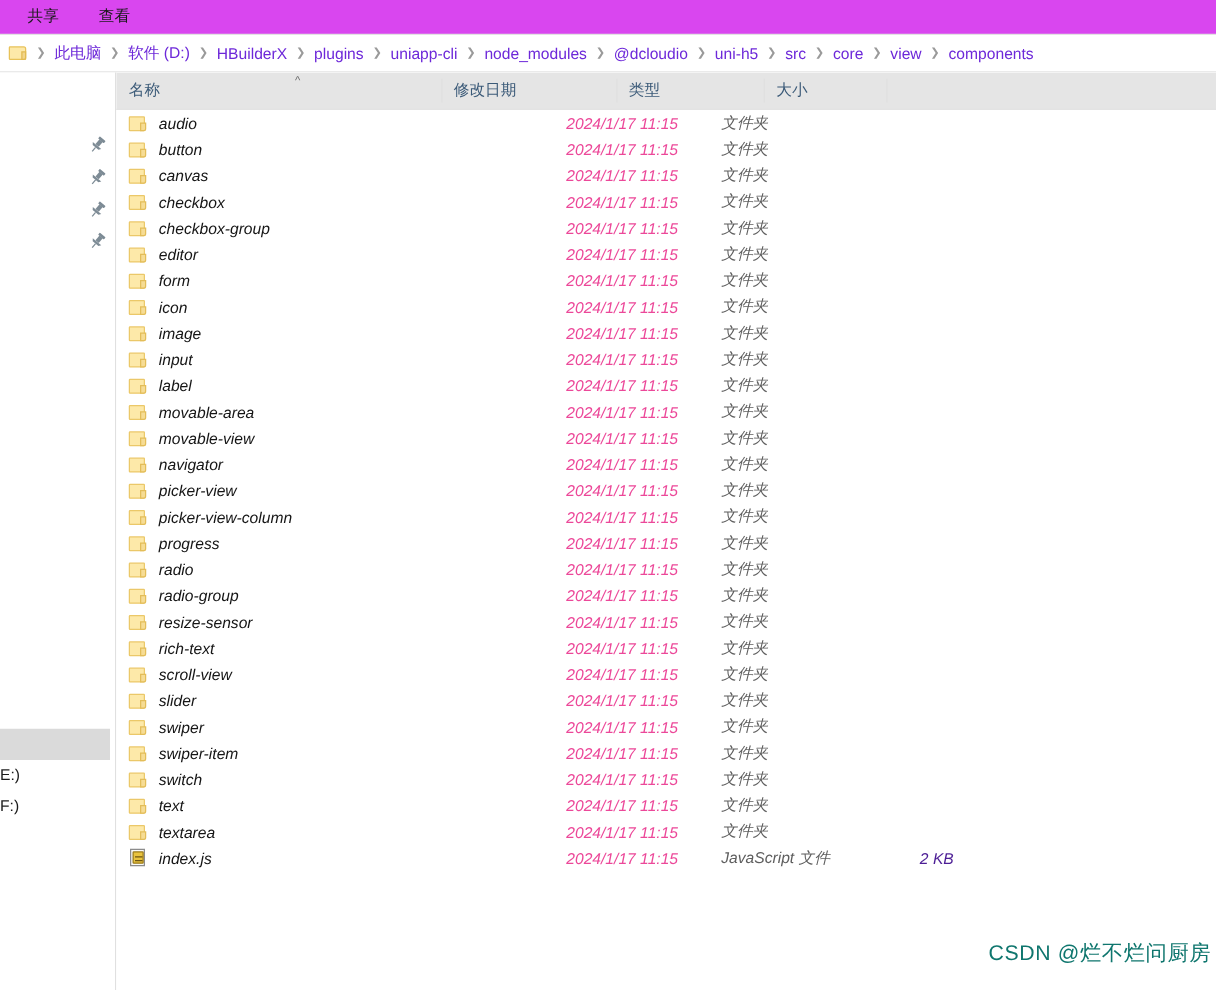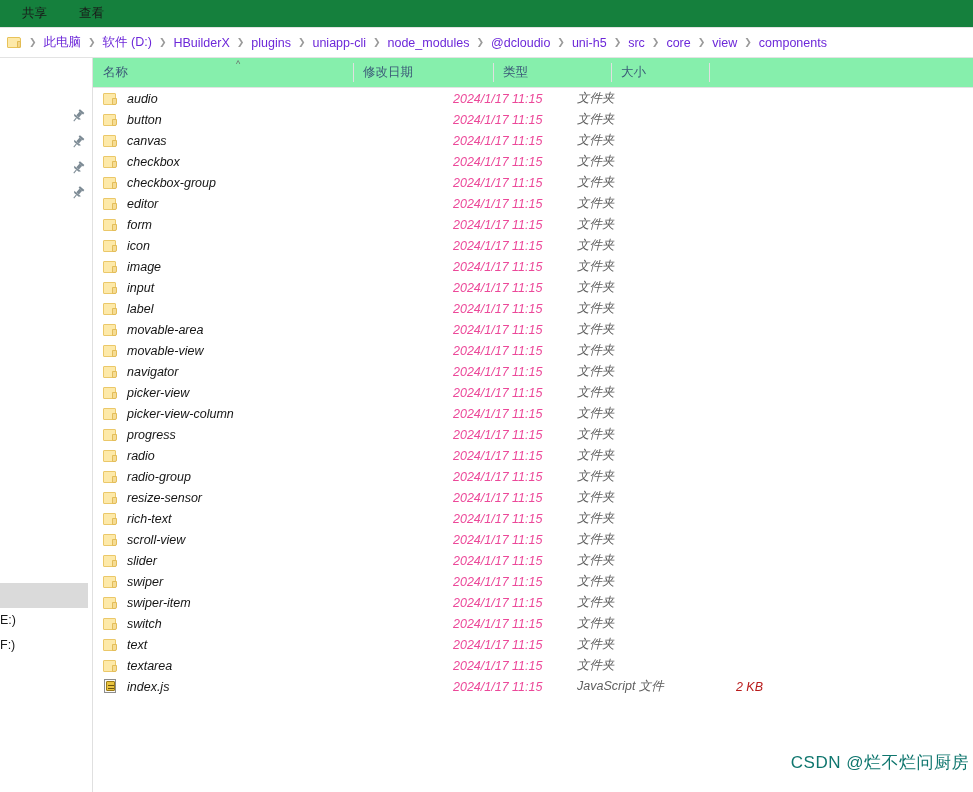--- a/index.html
+++ b/index.html
@@ -15,21 +15,21 @@
     color: #000000;
     overflow: hidden;
     position: relative;
   }
 
   
   #ribbon-tabs {
     height: 28px;
     display: flex;
     align-items: center;
-    background: #15803d;
+    background: #d946ef;
     border-bottom: 1px solid #e3e3e3;
     padding-left: 12px;
     box-sizing: border-box;
   }
   .ribbon-tab {
     font-size: 12.5px;
     color: #1a1a1a;
     padding: 4px 10px;
     margin-right: 12px;
     cursor: default;
@@ -135,21 +135,21 @@
     position: relative;
     background: #ffffff;
     overflow: hidden;
   }
 
   
   #col-header {
     position: relative;
     height: 29px;
     border-bottom: 1px solid #e3e3e3;
-    background: #86efac;
+    background: #e5e5e5;
   }
   .col-head {
     position: absolute;
     top: 0;
     height: 29px;
     display: flex;
     align-items: center;
     font-size: 12.5px;
     color: #3b5a78;
     padding-left: 10px;
@@ -202,21 +202,21 @@
     color: #ec4899;
   }
   .cell-type {
     left: 484px;
     color: #5e5e5e;
   }
   .cell-size {
     left: 596px;
     width: 74px;
     justify-content: flex-end;
-    color: #b91c1c;
+    color: #4c1d95;
   }
   .name-label { padding-left: 0; }
 
   
   .folder-icon {
     position: relative;
     width: 16px;
     height: 14px;
     flex: 0 0 auto;
     margin-right: 8px;

